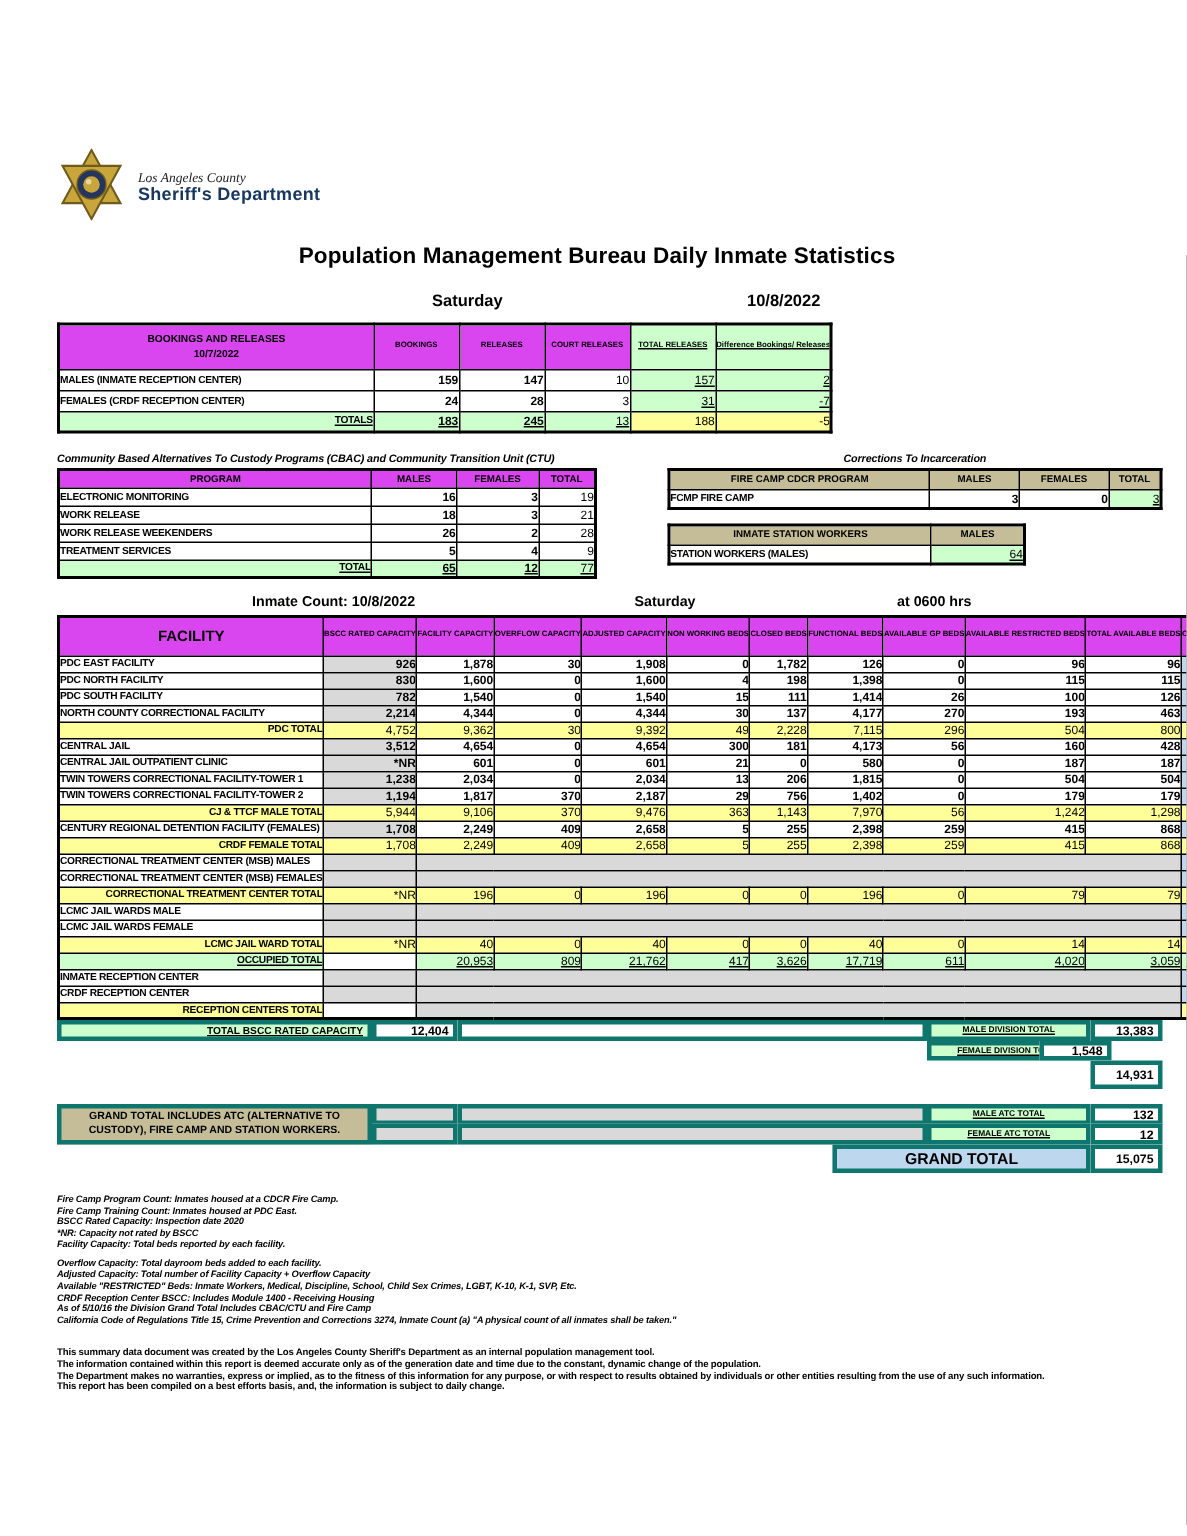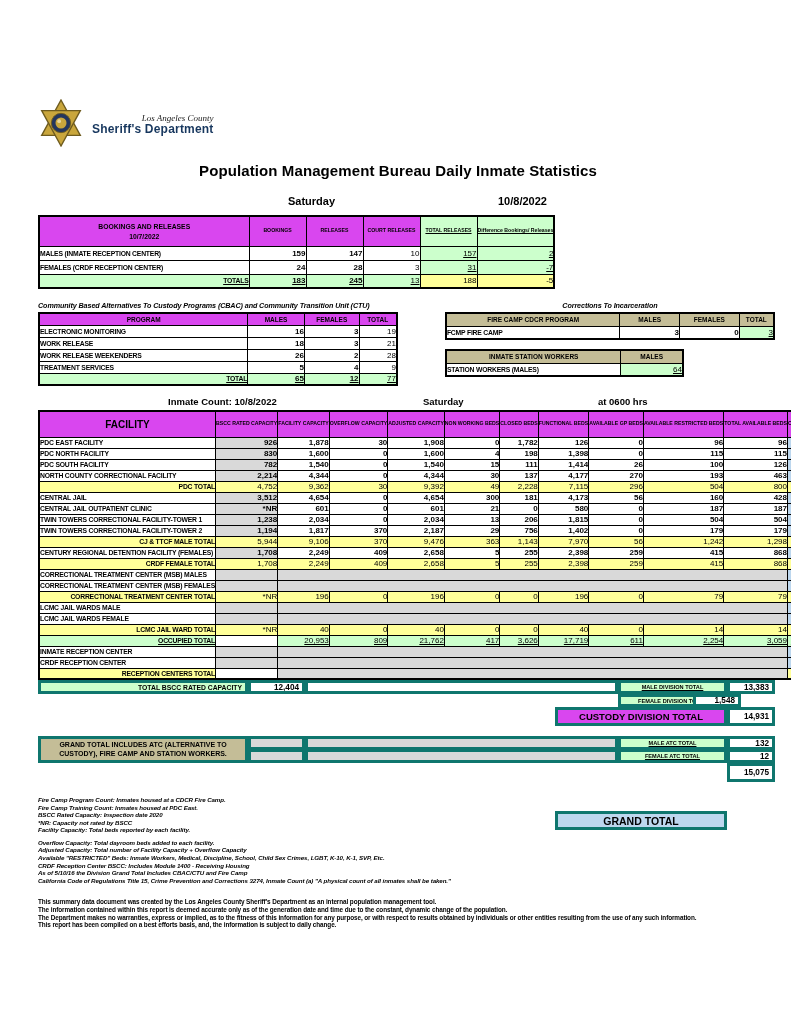--- a/index.html
+++ b/index.html
@@ -1,21 +1,21 @@
 <!DOCTYPE html>
 <html><head>
 <meta charset="utf-8">
 <style>
   html,body{margin:0;padding:0;background:#888;}
   #page{position:relative;width:791px;height:1024px;background:#fff;margin:0 auto;
         font-family:"Liberation Sans", sans-serif;color:#000;overflow:hidden;
         padding:100px 16px 0 38px;box-sizing:border-box;}
   
   #logo-row{display:flex;align-items:center;height:50px;}
-  #logo-text{margin-left:8px;line-height:1.05;text-align:right;}
+  #logo-text{margin-left:8px;line-height:1.05;}
   #county-line{font-family:"Liberation Serif", serif;font-style:italic;font-size:9px;color:#222;}
   #dept-line{font-weight:bold;font-size:12px;color:#17375E;letter-spacing:.2px;}
   
   #main-title{width:720px;text-align:center;font-size:15px;font-weight:bold;margin-top:12px;letter-spacing:.1px;}
   
   #daydate{position:relative;height:16px;margin-top:16px;font-weight:bold;font-size:11px;}
   #daydate .dd1{position:absolute;left:250px;}
   #daydate .dd2{position:absolute;left:460px;}
   
   table.t{border-collapse:collapse;table-layout:fixed;border:2px solid #000;}
@@ -504,21 +504,21 @@
         <tr>
           <td class="lbl-r bg-gr">OCCUPIED TOTAL</td>
           <td class="numl bg-wh"></td>
           <td class="numl bg-gr">20,953</td>
           <td class="numl bg-gr">809</td>
           <td class="numl bg-gr">21,762</td>
           <td class="numl bg-gr">417</td>
           <td class="numl bg-gr">3,626</td>
           <td class="numl bg-gr">17,719</td>
           <td class="numl bg-gr">611</td>
-          <td class="numl bg-gr">2,254</td>
+          <td class="numl bg-gr">4,020</td>
           <td class="numl bg-gr">3,059</td>
           <td class="numl bg-gr">14,660</td>
         </tr>
         <tr>
           <td class="lbl bg-wh">INMATE RECEPTION CENTER</td>
           <td class="bg-gy"></td>
           <td class="bg-gy" colspan="9"></td>
           <td class="numl bg-bl">268</td>
         </tr>
         <tr>
@@ -537,35 +537,34 @@
   </table>
 
   <div class="blk" id="custody-block" style="height:47px;">
     <div class="acell rgt f-lblr bg-gr" style="left:0;top:0;width:210px;height:14px;">TOTAL BSCC RATED CAPACITY</div>
     <div class="acell rgt f-num bg-wh" style="left:210px;top:0;width:57px;height:14px;">12,404</div>
     <div class="acell bg-wh" style="left:267px;top:0;width:313px;height:14px;"></div>
     <div class="acell ctr f-sml bg-gr" style="left:580px;top:0;width:109px;height:14px;">MALE DIVISION TOTAL</div>
     <div class="acell rgt f-num bg-wh" style="left:689px;top:0;width:48px;height:14px;">13,383</div>
     <div class="acell ctr f-sml bg-gr" style="left:580px;top:14px;width:109px;height:13px;">FEMALE DIVISION TOTAL</div>
     <div class="acell rgt f-num bg-wh" style="left:655px;top:14px;width:48px;height:13px;">1,548</div>
-    <div class="acell ctr f-big bg-or" style="left:517px;top:27px;width:172px;height:19px;">CUSTODY DIVISION TOTAL</div>
     <div class="acell rgt f-num bg-wh" style="left:689px;top:27px;width:48px;height:19px;">14,931</div>
   </div>
 
   <div class="blk" id="grand-block" style="height:48px;margin-top:9px;">
     <div class="acell ctr f-note bg-tan" style="left:0;top:0;width:210px;height:27px;">GRAND TOTAL INCLUDES ATC (ALTERNATIVE TO CUSTODY), FIRE CAMP AND STATION WORKERS.</div>
     <div class="acell bg-gy" style="left:210px;top:0;width:57px;height:14px;"></div>
     <div class="acell bg-gy" style="left:267px;top:0;width:313px;height:14px;"></div>
     <div class="acell ctr f-sml bg-gr" style="left:580px;top:0;width:109px;height:14px;">MALE ATC TOTAL</div>
     <div class="acell rgt f-num bg-wh" style="left:689px;top:0;width:48px;height:14px;">132</div>
     <div class="acell bg-gy" style="left:210px;top:13px;width:57px;height:14px;"></div>
     <div class="acell bg-gy" style="left:267px;top:13px;width:313px;height:14px;"></div>
     <div class="acell ctr f-sml bg-gr" style="left:580px;top:13px;width:109px;height:14px;">FEMALE ATC TOTAL</div>
     <div class="acell rgt f-num bg-wh" style="left:689px;top:13px;width:48px;height:14px;">12</div>
-    <div class="acell ctr bg-bl" style="left:517px;top:27px;width:172px;height:19px;font-size:10.5px;font-weight:bold;margin-top:48px;">GRAND TOTAL</div>
+    <div class="acell ctr bg-bl" style="left:517px;top:27px;width:172px;height:19px;font-size:10.5px;font-weight:bold;">GRAND TOTAL</div>
     <div class="acell rgt f-num bg-wh" style="left:689px;top:27px;width:48px;height:19px;">15,075</div>
   </div>
 
   <div id="footnotes">
     <div id="fn-group1">
         <div class="fn-line">Fire Camp Program Count: Inmates housed at a CDCR Fire Camp.</div>
         <div class="fn-line">Fire Camp Training Count: Inmates housed at PDC East.</div>
         <div class="fn-line">BSCC Rated Capacity: Inspection date 2020</div>
         <div class="fn-line">*NR: Capacity not rated by BSCC</div>
         <div class="fn-line">Facility Capacity: Total beds reported by each facility.</div>

